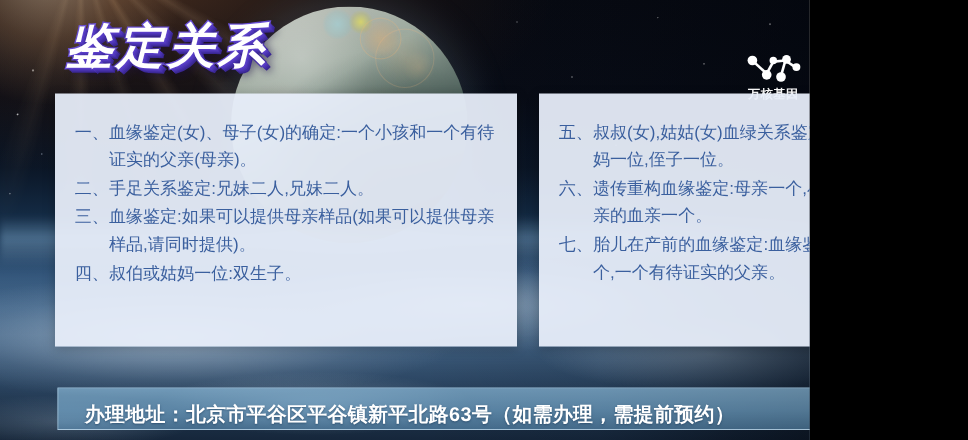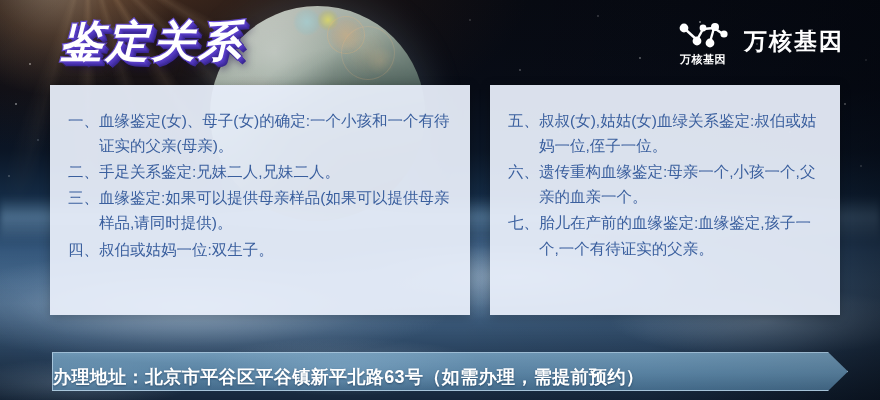--- a/index.html
+++ b/index.html
@@ -2,21 +2,21 @@
 <html><head>
 <meta charset="utf-8">
 <style>
   html, body {
     margin: 0;
     padding: 0;
     background: #000;
   }
   #banner {
     position: relative;
-    width: 880px;
+    width: 736px;
     height: 400px;
     overflow: hidden;
     font-family: "Liberation Sans", "DejaVu Sans", sans-serif;
     background: #737373;
   }
 
   
   .bg-layer { position: absolute; inset: 0; }
 
   
@@ -246,20 +246,21 @@
     left: 52px; top: 352px;
     width: 796px; height: 39px;
     background: linear-gradient(180deg, rgba(150,200,232,0.62) 0%, rgba(130,186,224,0.58) 55%, rgba(108,166,208,0.52) 100%);
     border: 1px solid rgba(210,234,250,0.60);
     box-sizing: border-box;
     clip-path: polygon(0 0, calc(100% - 20px) 0, 100% 50%, calc(100% - 20px) 100%, 0 100%);
     display: flex;
     align-items: center;
   }
   #address-text {
+    padding-left: 24px;
     font-size: 18px;
     font-weight: bold;
     color: #ffffff;
     letter-spacing: 0.4px;
     white-space: nowrap;
     text-shadow: 0 1px 2px rgba(20,50,80,0.55);
     margin-top: 11px;
   }
 </style>
 </head>

